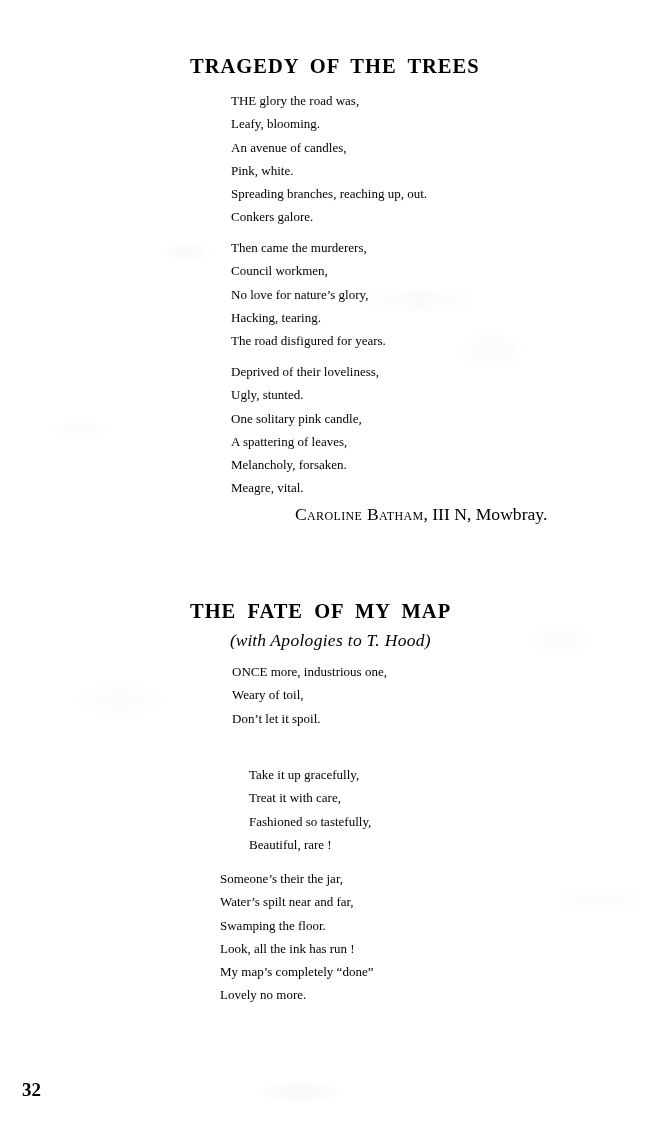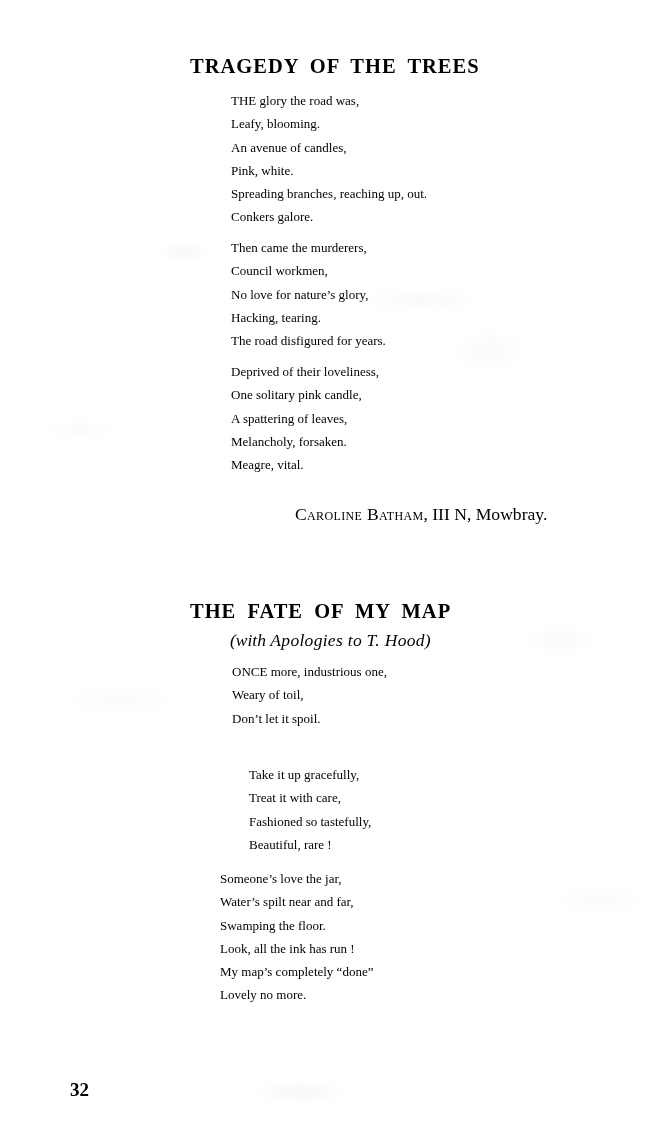--- a/index.html
+++ b/index.html
@@ -102,21 +102,21 @@
   #tragedy-attribution     { position: absolute; left: 105px; top: 450px; }
 
   
   #poem-fate               { left: 190px; top: 601px; }
   #fate-subtitle           { position: absolute; left: 40px; top: 31px; }
   #fate-stanza-1           { position: absolute; left: 42px; top: 59px; }
   #fate-stanza-2           { position: absolute; left: 39px; top: 162px; margin-left: 20px; }
   #fate-stanza-3           { position: absolute; left: 30px; top: 266px; }
   #fate-attribution        { position: absolute; left: 91px; top: 407px; }
 
-  #page-number-32          { left: 22px; top: 1080px; margin-left: 48px; }
+  #page-number-32          { left: 22px; top: 1080px; }
 </style>
 </head>
 <body>
 
 <div class="page-texture"></div>
 
 <div class="sheet">
 
   <div class="poem" id="poem-tragedy">
 
@@ -134,20 +134,21 @@
     <div class="stanza" id="tragedy-stanza-2">
       <div class="verse-line">Then came the murderers,</div>
       <div class="verse-line">Council workmen,</div>
       <div class="verse-line">No love for nature’s glory,</div>
       <div class="verse-line">Hacking, tearing.</div>
       <div class="verse-line">The road disfigured for years.</div>
     </div>
 
     <div class="stanza" id="tragedy-stanza-3">
       <div class="verse-line">Deprived of their loveliness,</div>
+      <div class="verse-line">Ugly, stunted.</div>
       <div class="verse-line">One solitary pink candle,</div>
       <div class="verse-line">A spattering of leaves,</div>
       <div class="verse-line">Melancholy, forsaken.</div>
       <div class="verse-line">Meagre, vital.</div>
     </div>
 
     <div class="attribution" id="tragedy-attribution"><span class="smallcaps">Caroline Batham</span><span>, III N, Mowbray.</span></div>
   </div>
 
   <div class="poem" id="poem-fate">
@@ -163,21 +164,21 @@
     </div>
 
     <div class="stanza" id="fate-stanza-2">
       <div class="verse-line">Take it up gracefully,</div>
       <div class="verse-line">Treat it with care,</div>
       <div class="verse-line">Fashioned so tastefully,</div>
       <div class="verse-line">Beautiful, rare !</div>
     </div>
 
     <div class="stanza" id="fate-stanza-3">
-      <div class="verse-line">Someone’s love the jar,</div>
+      <div class="verse-line">Someone’s their the jar,</div>
       <div class="verse-line">Water’s spilt near and far,</div>
       <div class="verse-line">Swamping the floor.</div>
       <div class="verse-line">Look, all the ink has run !</div>
       <div class="verse-line">My map’s completely “done”</div>
       <div class="verse-line">Lovely no more.</div>
     </div>
 
   </div>
 
   <div class="page-number" id="page-number-32">32</div>

